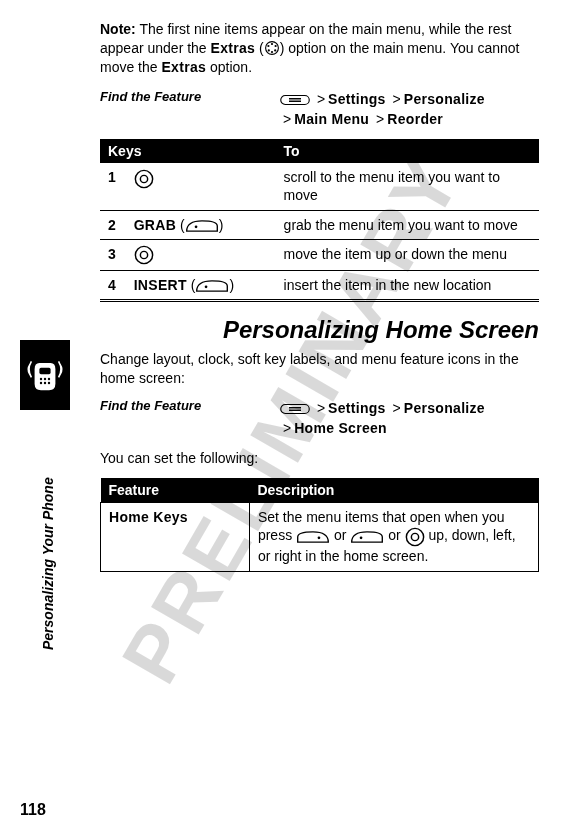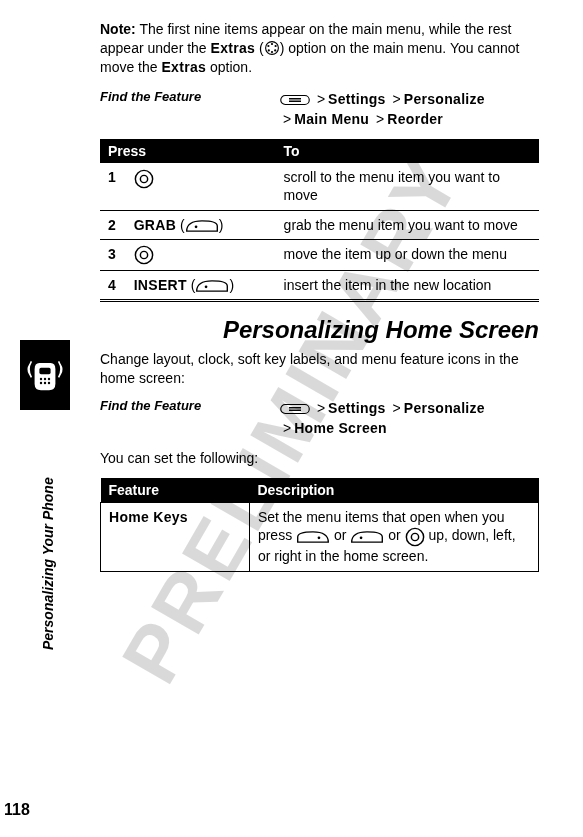--- a/index.html
+++ b/index.html
@@ -114,21 +114,21 @@
     font-weight: bold;
   }
   table.feat td {
     padding: 5px 8px;
     vertical-align: top;
     border: 1px solid #000;
     line-height: 1.35;
   }
   .pagenum {
     position: absolute;
-    left: 4px;
+    left: 20px;
     bottom: 18px;
     font-weight: 900;
     font-size: 16px;
   }
   
   svg.key { vertical-align: middle; }
   svg.menukey { width: 30px; height: 12px; }
   svg.navkey { width: 20px; height: 20px; }
   svg.softkey { width: 34px; height: 14px; }
   svg.extras { width: 16px; height: 16px; vertical-align: -3px;}
@@ -165,21 +165,21 @@
       <span class="sep">&gt;</span><span class="lcd">Settings</span>
       <span class="sep">&gt;</span><span class="lcd">Personalize</span><br>
       <span class="sep">&gt;</span><span class="lcd">Main Menu</span>
       <span class="sep">&gt;</span><span class="lcd">Reorder</span>
     </div>
   </div>
 
   <table class="steps">
     <tbody>
         <tr>
-      <th style="width:40%">Press</th>
+      <th style="width:40%">Keys</th>
       <th>To</th>
     </tr>
     <tr>
       <td>
         <span class="stepnum">1</span>
         &nbsp;&nbsp;<svg class="key navkey" viewBox="0 0 22 22">
               <circle cx="11" cy="11" r="9.5" fill="none" stroke="#000" stroke-width="1.6"></circle>
               <circle cx="11" cy="11" r="4" fill="none" stroke="#000" stroke-width="1.6"></circle>
             </svg>
       </td>

